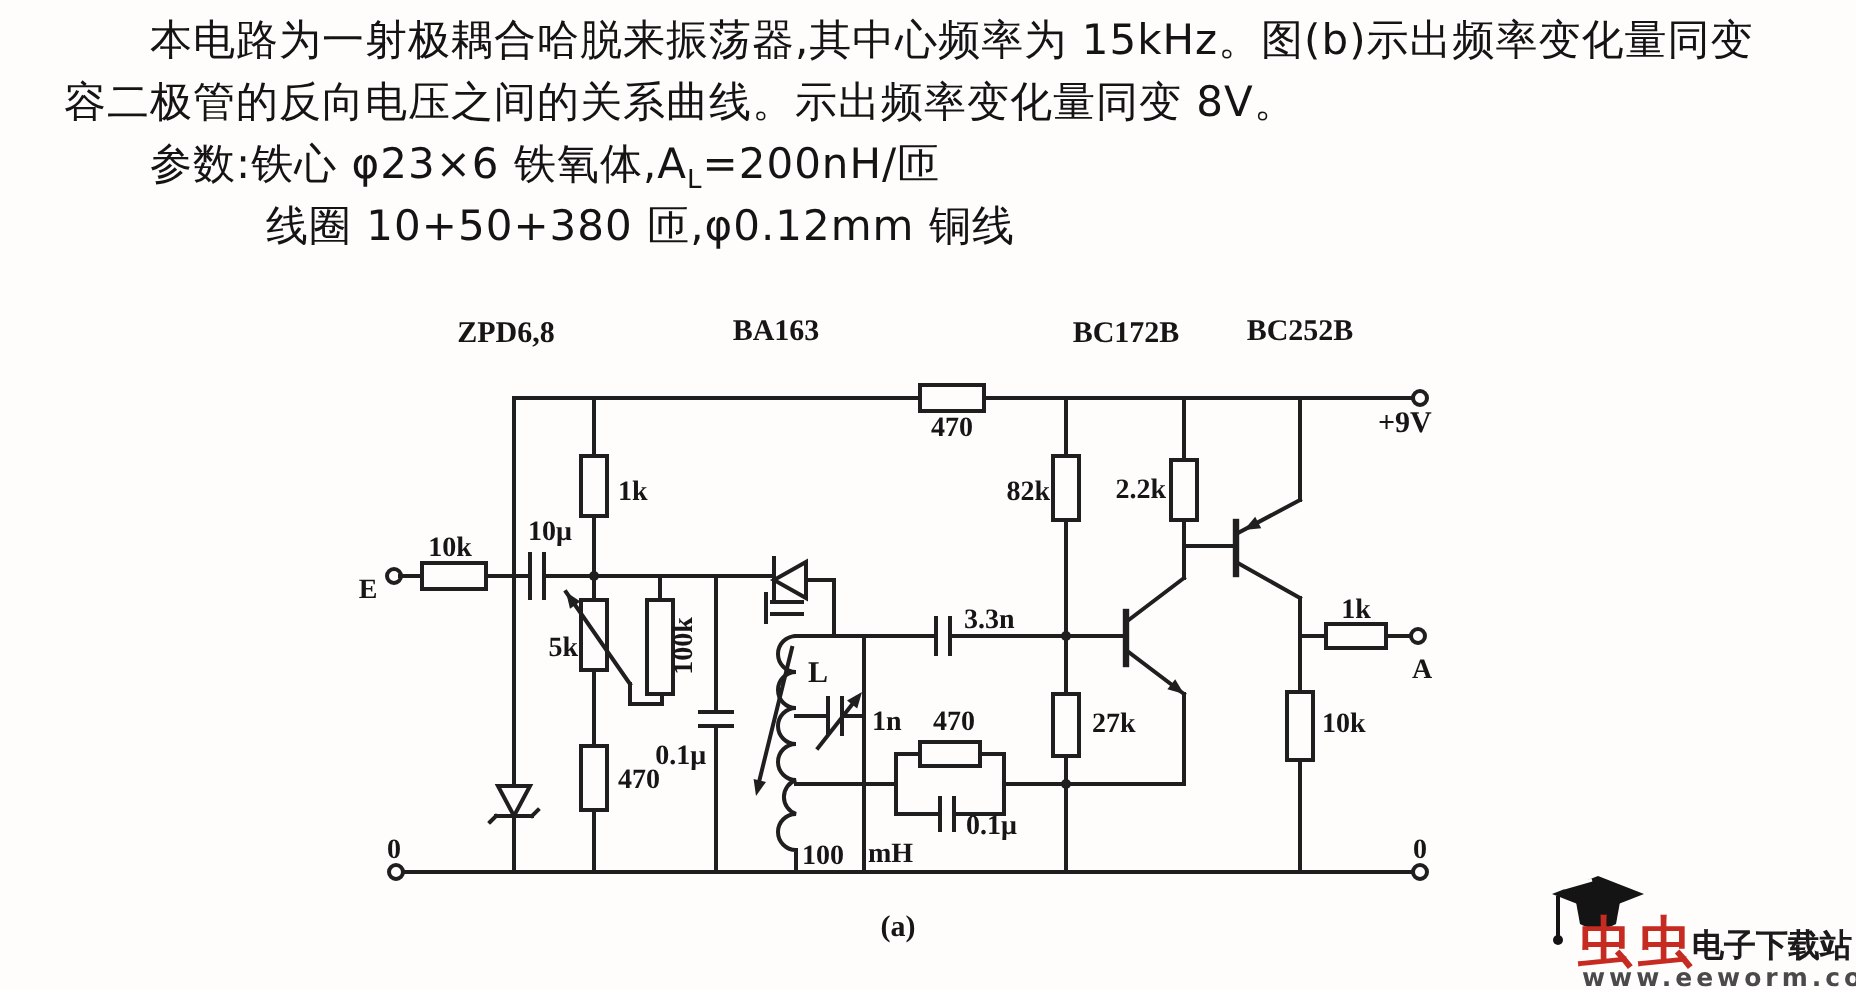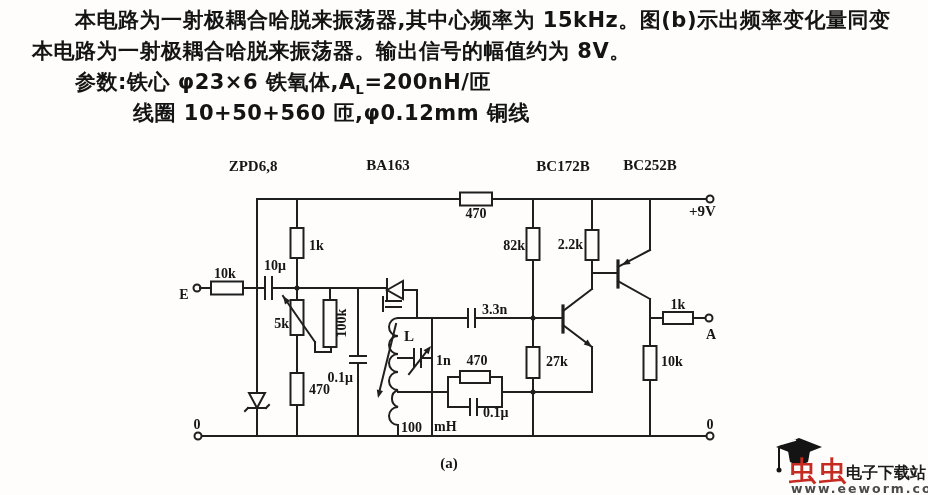--- a/index.html
+++ b/index.html
@@ -1,18 +1,18 @@
 <!DOCTYPE html>
 <html><head>
 <meta charset="utf-8">
 <style>
   html,body{margin:0;padding:0;background:#fff;}
   .page{position:relative;width:928px;height:495px;background:#fefdfc;overflow:hidden;
         font-family:"DejaVu Sans",sans-serif;}
-  .desc p{position:absolute;margin:0;font-weight:bold;font-size:21px;line-height:22px;
+  .desc p{position:absolute;margin:0;font-weight:normal;font-size:21px;line-height:22px;
           color:#141414;white-space:nowrap;letter-spacing:0.5px;}
   .l1{left:75px;top:9px;}
   .l2{left:32px;top:40px;}
   .l3{left:75px;top:71px;}
   .l4{left:133px;top:102px;}
   .desc sub{font-size:13px;}
   svg{position:absolute;left:0;top:0;}
   .wire{stroke:#1f1f1f;stroke-width:2;fill:none;stroke-linecap:square;}
   .thick{stroke:#1f1f1f;stroke-width:3.2;fill:none;stroke-linecap:square;}
   .body{fill:#fefdfc;stroke:#1f1f1f;stroke-width:2;}
@@ -27,23 +27,23 @@
   .wm-blk{font-family:"DejaVu Sans",sans-serif;font-weight:bold;font-size:16px;fill:#1b1b1b;}
   .wm-url{font-family:"DejaVu Sans",sans-serif;font-weight:bold;font-size:12.5px;fill:#4a4a4a;letter-spacing:2px;}
 </style>
 </head>
 <body>
 
 <div class="page">
 
   <div class="desc">
     <p class="l1">本电路为一射极耦合哈脱来振荡器,其中心频率为 15kHz。图(b)示出频率变化量同变</p>
-    <p class="l2">本电路为一射极耦合哈脱来振荡器。输出信号的幅值约为 8V。</p>
+    <p class="l2">容二极管的反向电压之间的关系曲线。示出频率变化量同变 8V。</p>
     <p class="l3"><span>参数:铁心 φ23×6 铁氧体,A</span><sub>L</sub><span>=200nH/匝</span></p>
-    <p class="l4">线圈 10+50+560 匝,φ0.12mm 铜线</p>
+    <p class="l4">线圈 10+50+380 匝,φ0.12mm 铜线</p>
   </div>
 
   <svg width="928" height="495" viewBox="0 0 928 495">
 
     <g>
       <path class="wire" d="M257,199 H706"></path>
       <circle class="term" cx="710" cy="199" r="3.5"></circle>
     </g>
     <g>
       <path class="wire" d="M202,436 H706"></path>

